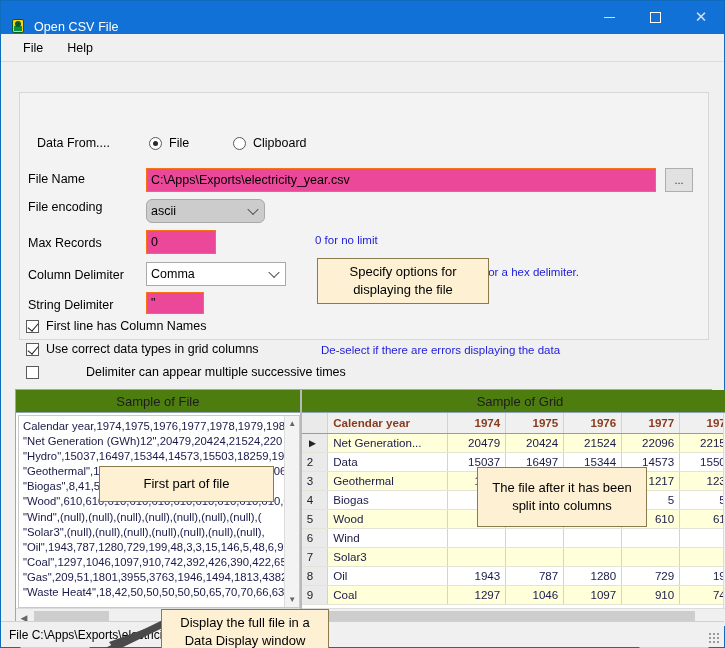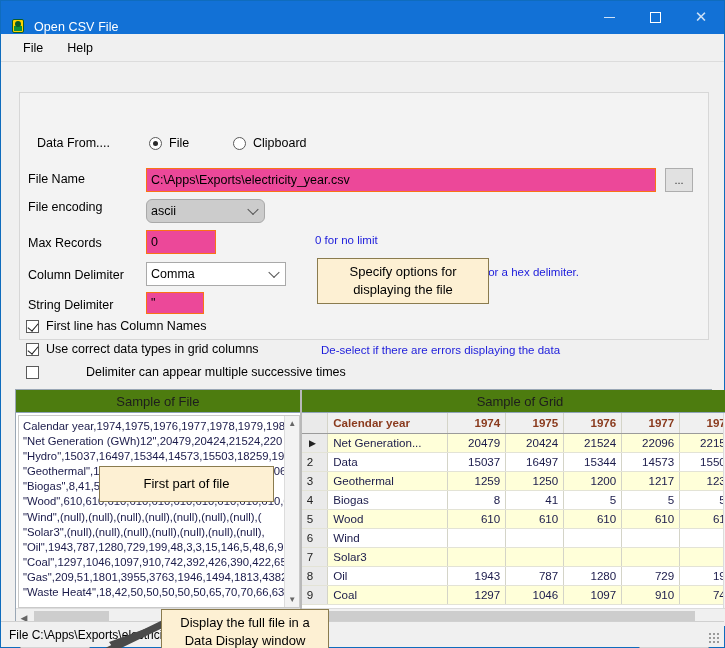--- a/index.html
+++ b/index.html
@@ -439,20 +439,21 @@
         </div>
         <div class="hscroll">
           <div class="arr lt">◀</div>
           <div class="thumb" style="left:18px; width:375px;"></div>
           <div class="arr rt">▶</div>
         </div>
       </div>
     </div>
 
     <div class="callout" style="left:98px; top:404px; width:175px; height:36px;">First part of file</div>
+    <div class="callout" style="left:476px; top:405px; width:170px; height:60px;">The file after it has been split into columns</div>
 
     <svg class="arrowsvg" style="left:78px; top:548px; width:200px; height:50px;" viewBox="0 0 200 50">
       <path d="M96 8 L22 42 L38 43 L30 32 Z" fill="#4a4a4a"></path>
       <path d="M96 8 L30 40 L24 44" stroke="#4a4a4a" stroke-width="7" fill="none"></path>
     </svg>
     <div class="callout" style="left:160px; top:547px; width:168px; height:46px;">Display the full file in a Data Display window</div>
 
     <div class="btn" style="left:19px; top:582px; width:70px; height:28px;">OK</div>
     <div class="btn" style="left:638px; top:582px; width:70px; height:28px;">Cancel</div>
 

